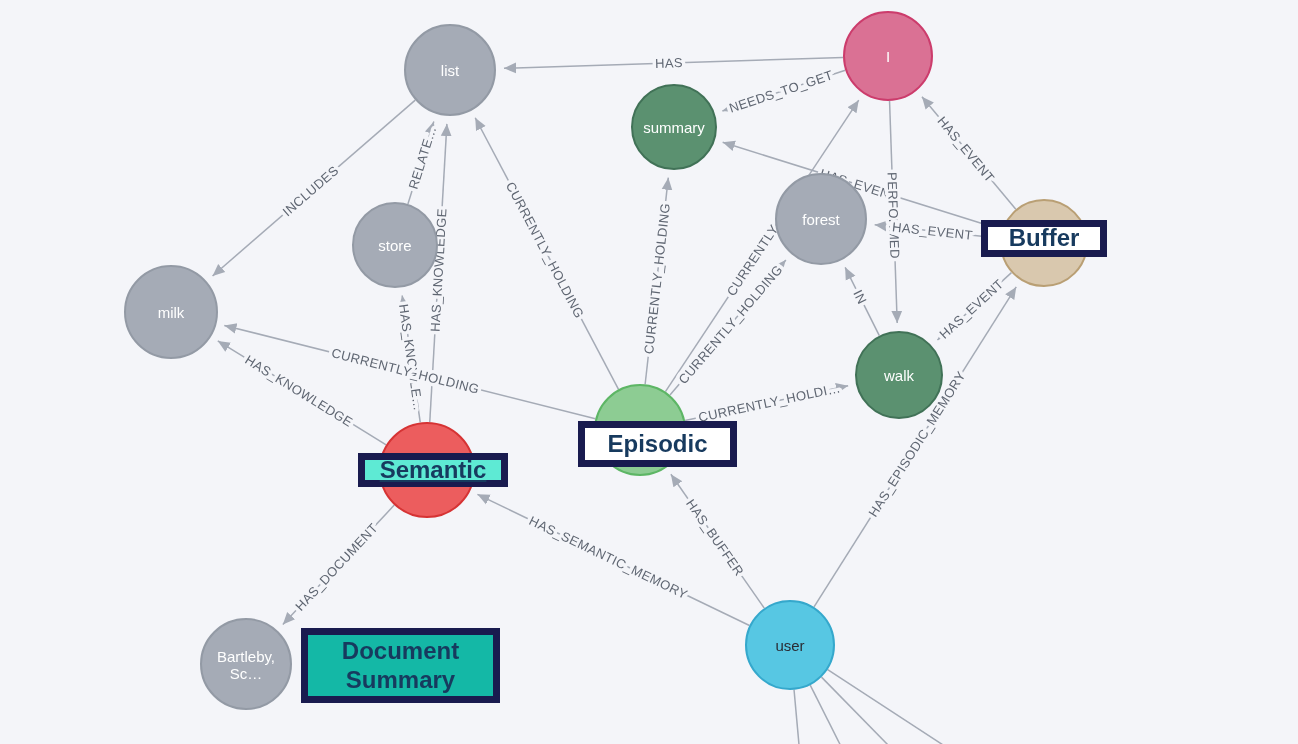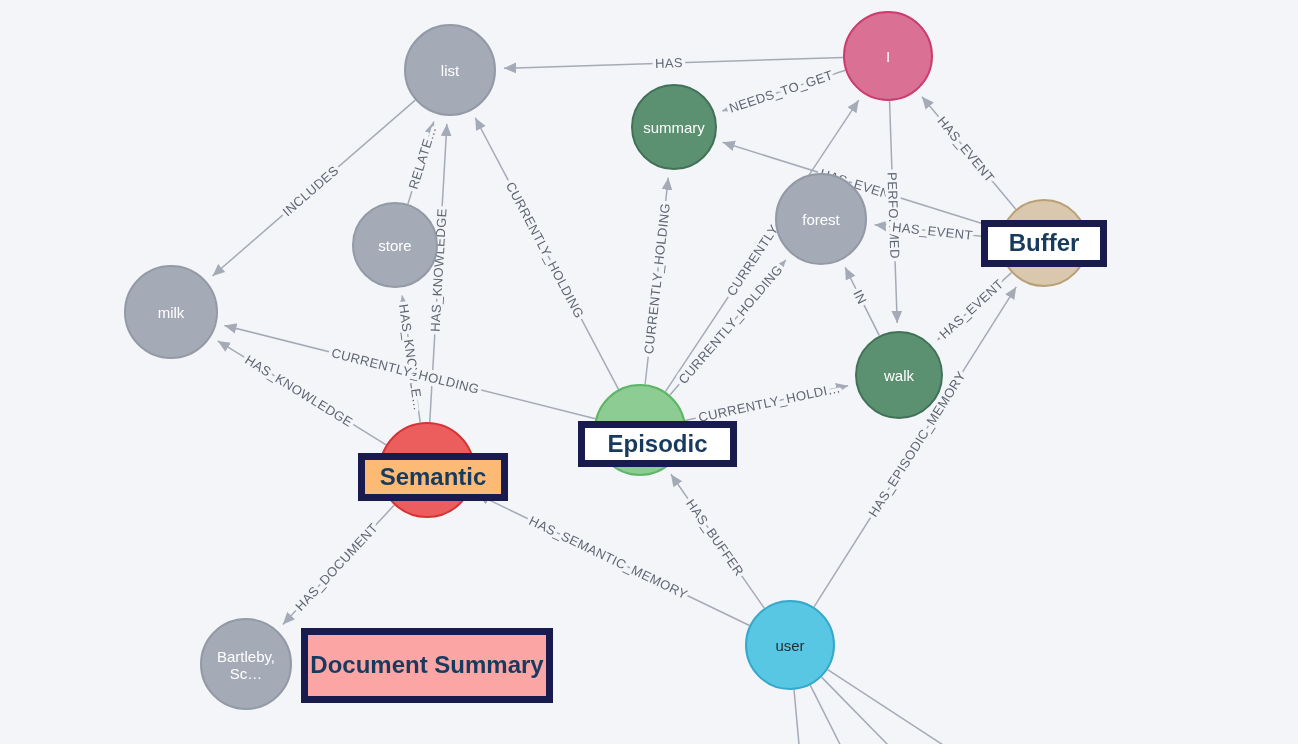--- a/index.html
+++ b/index.html
@@ -136,17 +136,17 @@
           <circle cx="790" cy="645" r="44" fill="#57C7E3" stroke="#35a8cc" stroke-width="2"></circle>
           <text x="790" y="645" text-anchor="middle" dominant-baseline="central" fill="#2A2C34" class="node-label">user</text>
         </g>
         <g>
           <circle cx="246" cy="664" r="45" fill="#A5ABB6" stroke="#939aa5" stroke-width="2"></circle>
           <text x="246" y="664" text-anchor="middle" dominant-baseline="central" fill="#ffffff" class="node-label"><tspan x="246" dy="-0.52em">Bartleby,</tspan><tspan x="246" dy="1.1em">Sc…</tspan></text>
         </g>
       </g>
     </svg>
 
-  <div class="annotation" style="left: 981px; top: 220px; width: 126px; height: 47px; border: 7px solid rgb(25, 27, 79); color: rgb(23, 58, 94); background: rgb(255, 255, 255);">Buffer</div>
+  <div class="annotation" style="left: 981px; top: 220px; width: 126px; height: 37px; border: 7px solid rgb(25, 27, 79); color: rgb(23, 58, 94); background: rgb(255, 255, 255);">Buffer</div>
   <div class="annotation" style="left: 578px; top: 421px; width: 159px; height: 46px; border: 7px solid rgb(25, 27, 79); color: rgb(23, 58, 94); background: rgb(255, 255, 255);">Episodic</div>
-  <div class="annotation" style="left: 358px; top: 453px; width: 150px; height: 48px; border: 7px solid rgb(25, 27, 79); color: rgb(23, 58, 94); background: #fdba74;">Semantic</div>
-  <div class="annotation" style="left: 301px; top: 628px; width: 252px; height: 75px; border: 7px solid rgb(25, 27, 79); color: rgb(23, 58, 94); background: #fca5a5;">Document Summary</div>
+  <div class="annotation" style="left: 358px; top: 453px; width: 150px; height: 34px; border: 7px solid rgb(25, 27, 79); color: rgb(23, 58, 94); background: #5eead4; text-decoration: underline;">Semantic</div>
+  <div class="annotation" style="left: 301px; top: 628px; width: 199px; height: 75px; border: 7px solid rgb(25, 27, 79); color: rgb(23, 58, 94); background: #14b8a6;">Document Summary</div>
 </div>
 
 </body></html>

